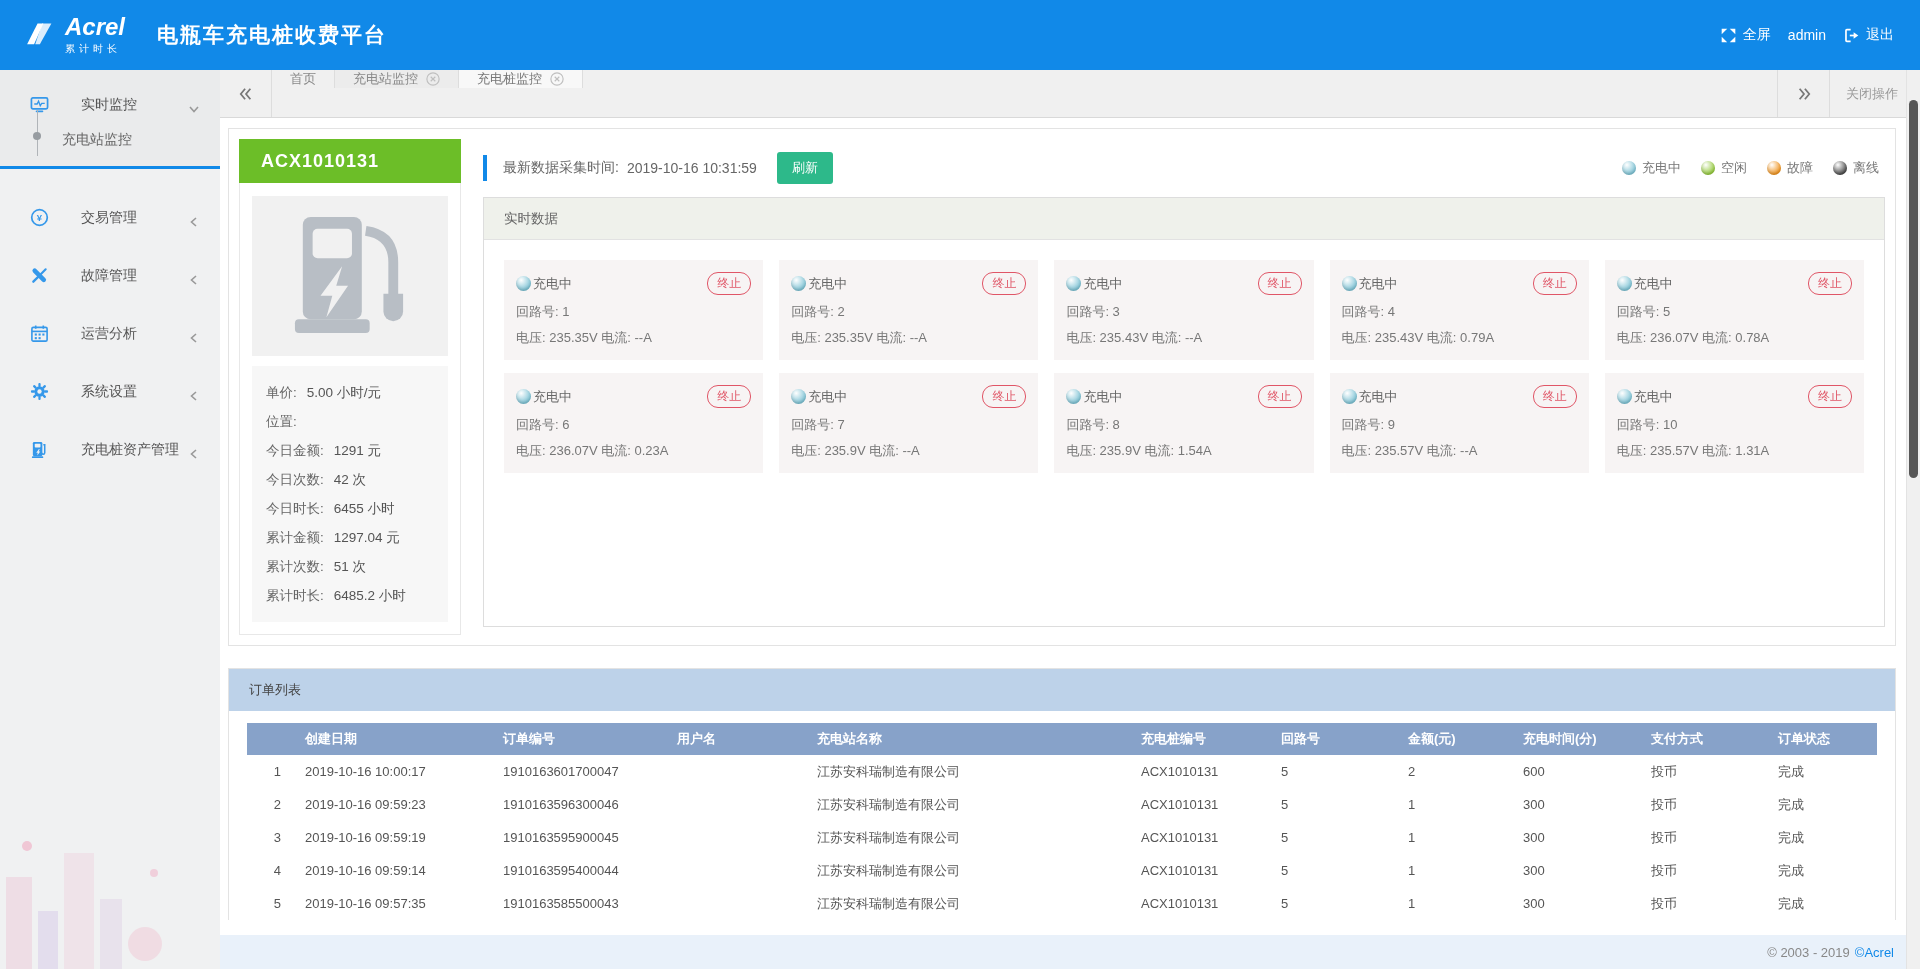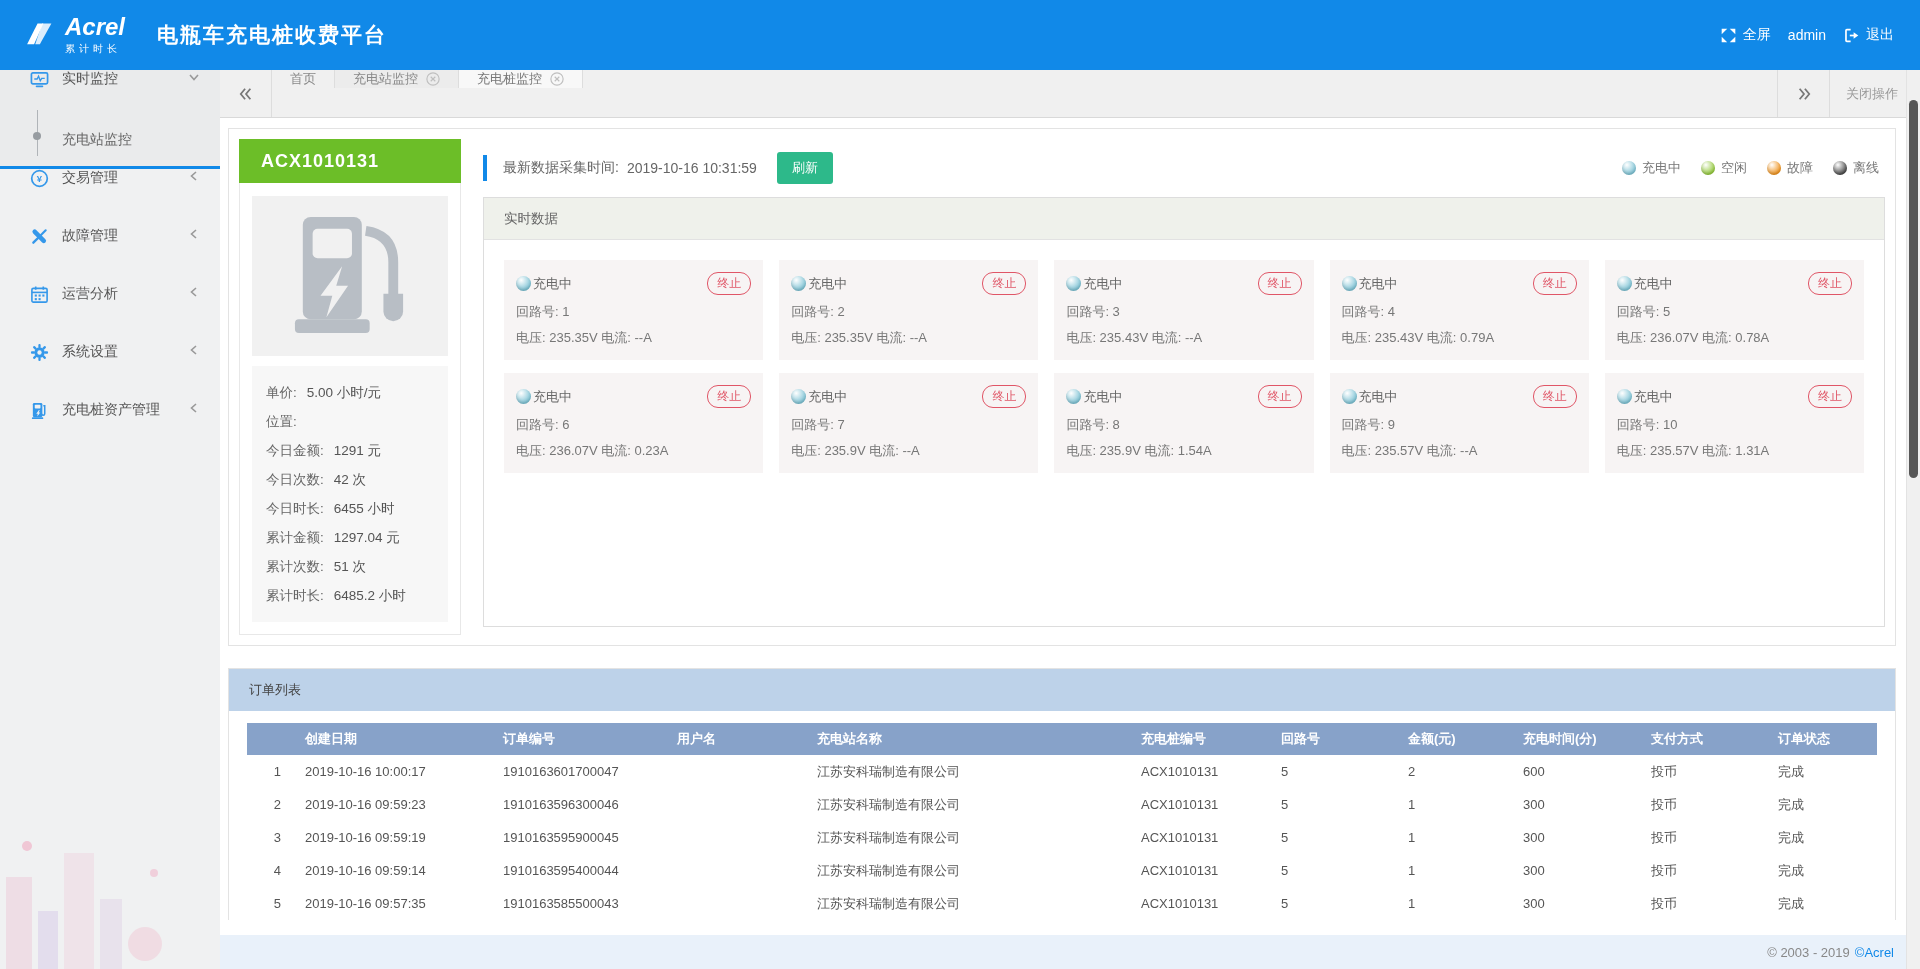--- a/index.html
+++ b/index.html
@@ -17,22 +17,22 @@
   .header-right { margin-left:auto; display:flex; align-items:center; gap:9px; color:#fff; font-size:14px; }
   .hr-btn { display:flex; align-items:center; gap:6px; cursor:pointer; }
   .hr-user { margin:0 8px; cursor:pointer; }
 
   
   .body-row { display:flex; height:899px; }
 
   
   .sidebar { width:220px; background:#f0f1f2; flex-shrink:0; position:relative; overflow:hidden; }
   .menu-group.open { background:#eaebec; border-bottom:3px solid #1189e8; }
-  .menu-item { height:58px; display:flex; align-items:flex-start; padding:0 20px 0 30px; cursor:pointer;
-               color:#555; font-size:14px; position:relative; }
+  .menu-item { height:58px; display:flex; align-items:flex-end; padding:0 20px 0 30px; cursor:pointer;
+               color:#555; font-size:14px; position:relative;gap:19px; }
   .menu-group.open > .menu-item { height:44px; }
   .menu-icon { width:19px; height:19px; margin-right:13px; flex-shrink:0; }
   .menu-chevron { position:absolute; right:20px; width:12px; height:12px; }
   .submenu-item { height:52px; display:flex; align-items:center; padding-left:62px; font-size:14px;
                   color:#666; position:relative; cursor:pointer; }
   .submenu-item::before { content:""; position:absolute; left:37px; top:-4px; bottom:10px; width:1px; background:#b0b4b8; }
   .submenu-item::after { content:""; position:absolute; left:33px; top:50%; margin-top:-8px; width:8px; height:8px;
                          border-radius:50%; background:#979ca1; }
   .city-deco { position:absolute; left:0; bottom:0; width:220px; height:150px; pointer-events:none; }
   .cd { position:absolute; bottom:0; }

